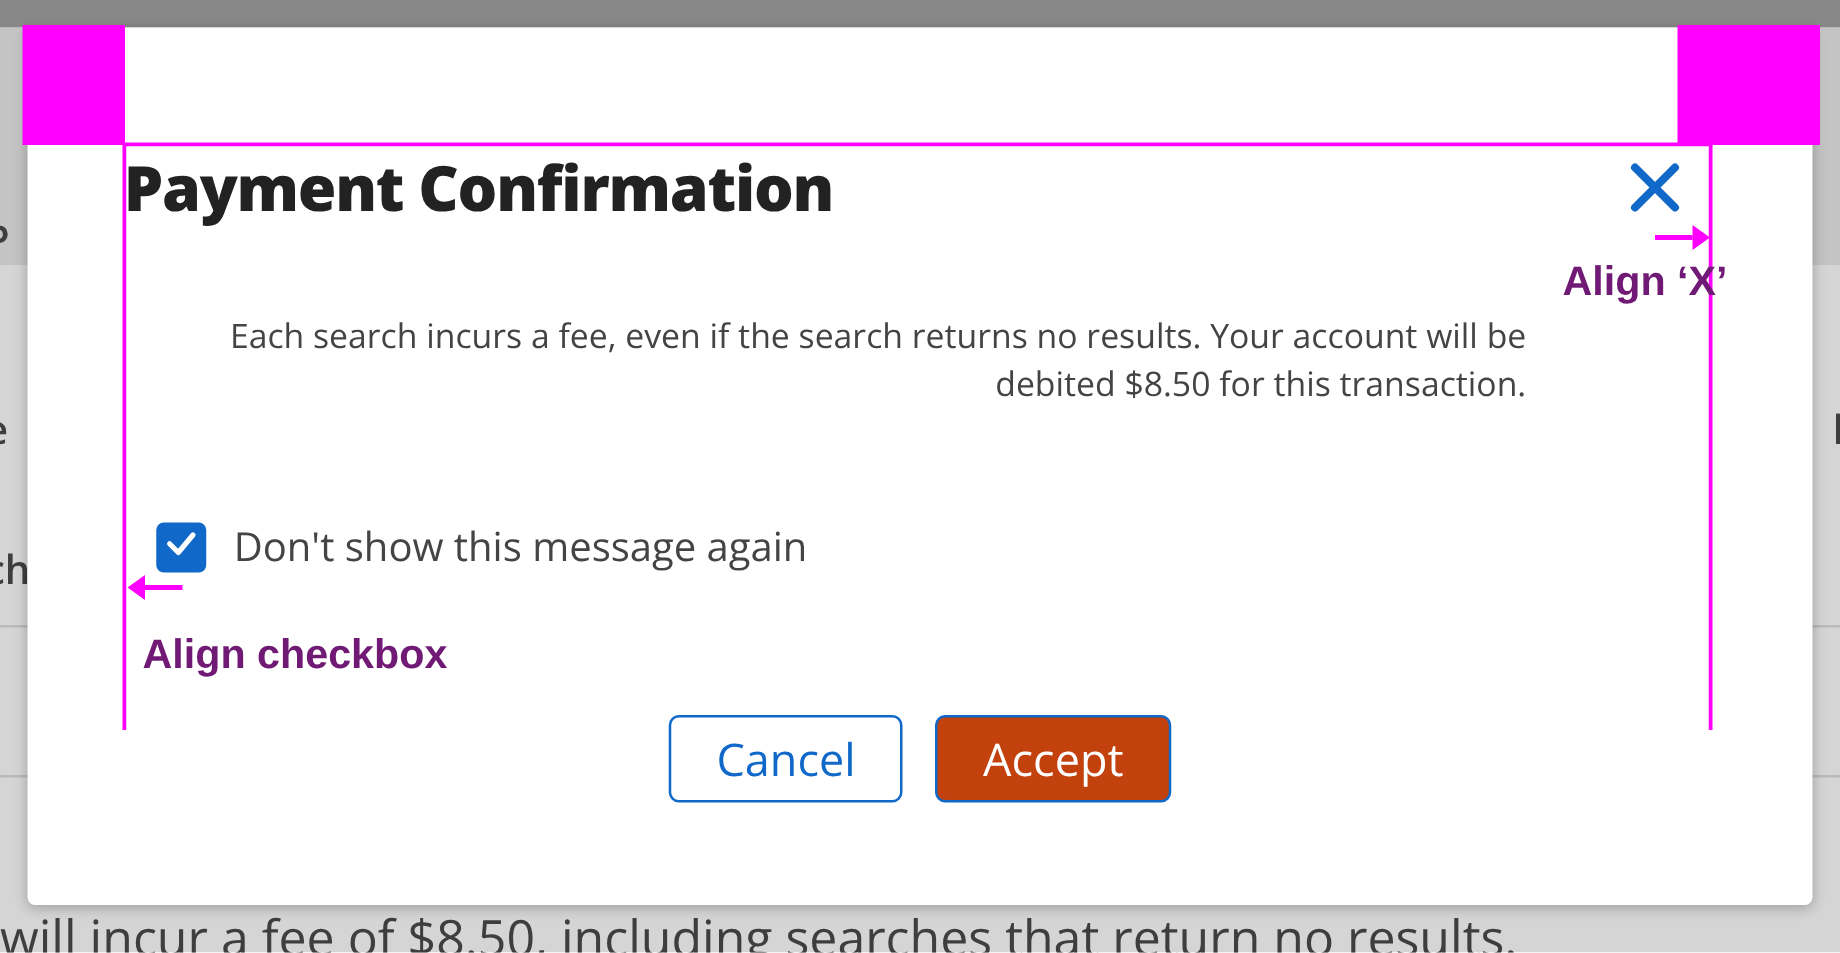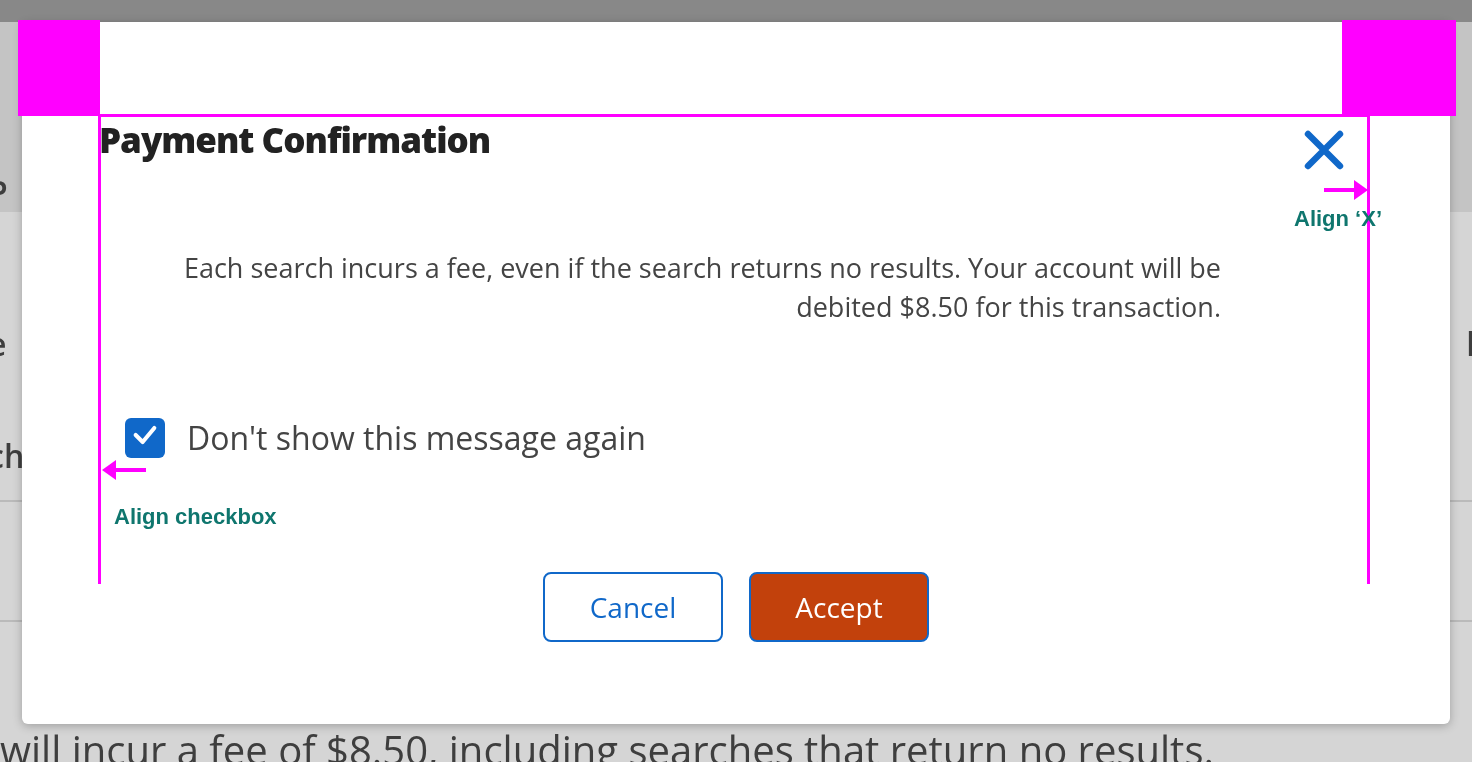--- a/index.html
+++ b/index.html
@@ -61,21 +61,21 @@
     .redline-vert-left {
       position:absolute; left:76px; top:94px; width:3px; height:468px; background:#ff00ff;
     }
     .redline-vert-right {
       position:absolute; right:80px; top:94px; width:3px; height:468px; background:#ff00ff;
     }
     .redline-horz {
       position:absolute; top:92px; left:77px; right:80px; height:3px; background:#ff00ff;
     }
     .anno {
-      position:absolute; color:#0f766e; font-weight:700; font-size:22px;
+      position:absolute; color:#701a75; font-weight:700; font-size:33px;
       font-family: Arial, sans-serif;
     }
     .anno.align-x { right: 68px; top: 184px; }
     .anno.align-cb { left: 92px; top: 482px; }
 
     .arrow-right {
       position:absolute; width:44px; height:20px;
     }
     .arrow-right .shaft { position:absolute; left:0; top:8px; height:4px; width:30px; background:#ff00ff;}
     .arrow-right .tip {
@@ -93,21 +93,21 @@
       position:absolute; left:0; top:0;
       width:0; height:0;
       border-top:10px solid transparent;
       border-bottom:10px solid transparent;
       border-right:14px solid #ff00ff;
     }
 
     
     .modal .title {
       position:absolute; left:77px; top:94px;
-      font-size:35px; font-weight:800; color:#222;
+      font-size:50px; font-weight:800; color:#222;
       letter-spacing: -1px;
     }
     .modal .close-x {
       position:absolute; top: 104px; right: 102px;
       width: 48px; height: 48px;
       cursor:pointer;
     }
     .modal .close-x svg { width:100%; height:100%; }
 
     .modal .body-text {
@@ -126,21 +126,21 @@
     }
     .checkbox svg { width:28px; height:28px; }
     .check-label { font-size:32px; color:#444; }
 
     .buttons {
       position:absolute; left:0; right:0; top: 550px;
       display:flex; justify-content:center; gap: 26px;
     }
     .btn {
       height: 70px; min-width: 180px; padding: 0 36px;
-      border-radius: 8px; font-size: 28px; font-weight:500;
+      border-radius: 8px; font-size: 36px; font-weight:500;
       display:flex; align-items:center; justify-content:center;
       cursor:pointer;
     }
     .btn.secondary {
       background:#fff; color:#1068c9; border:2px solid #1068c9;
     }
     .btn.primary {
       background:#c2410c; color:#fff; border:2px solid #1068c9;
     }
   </style>

